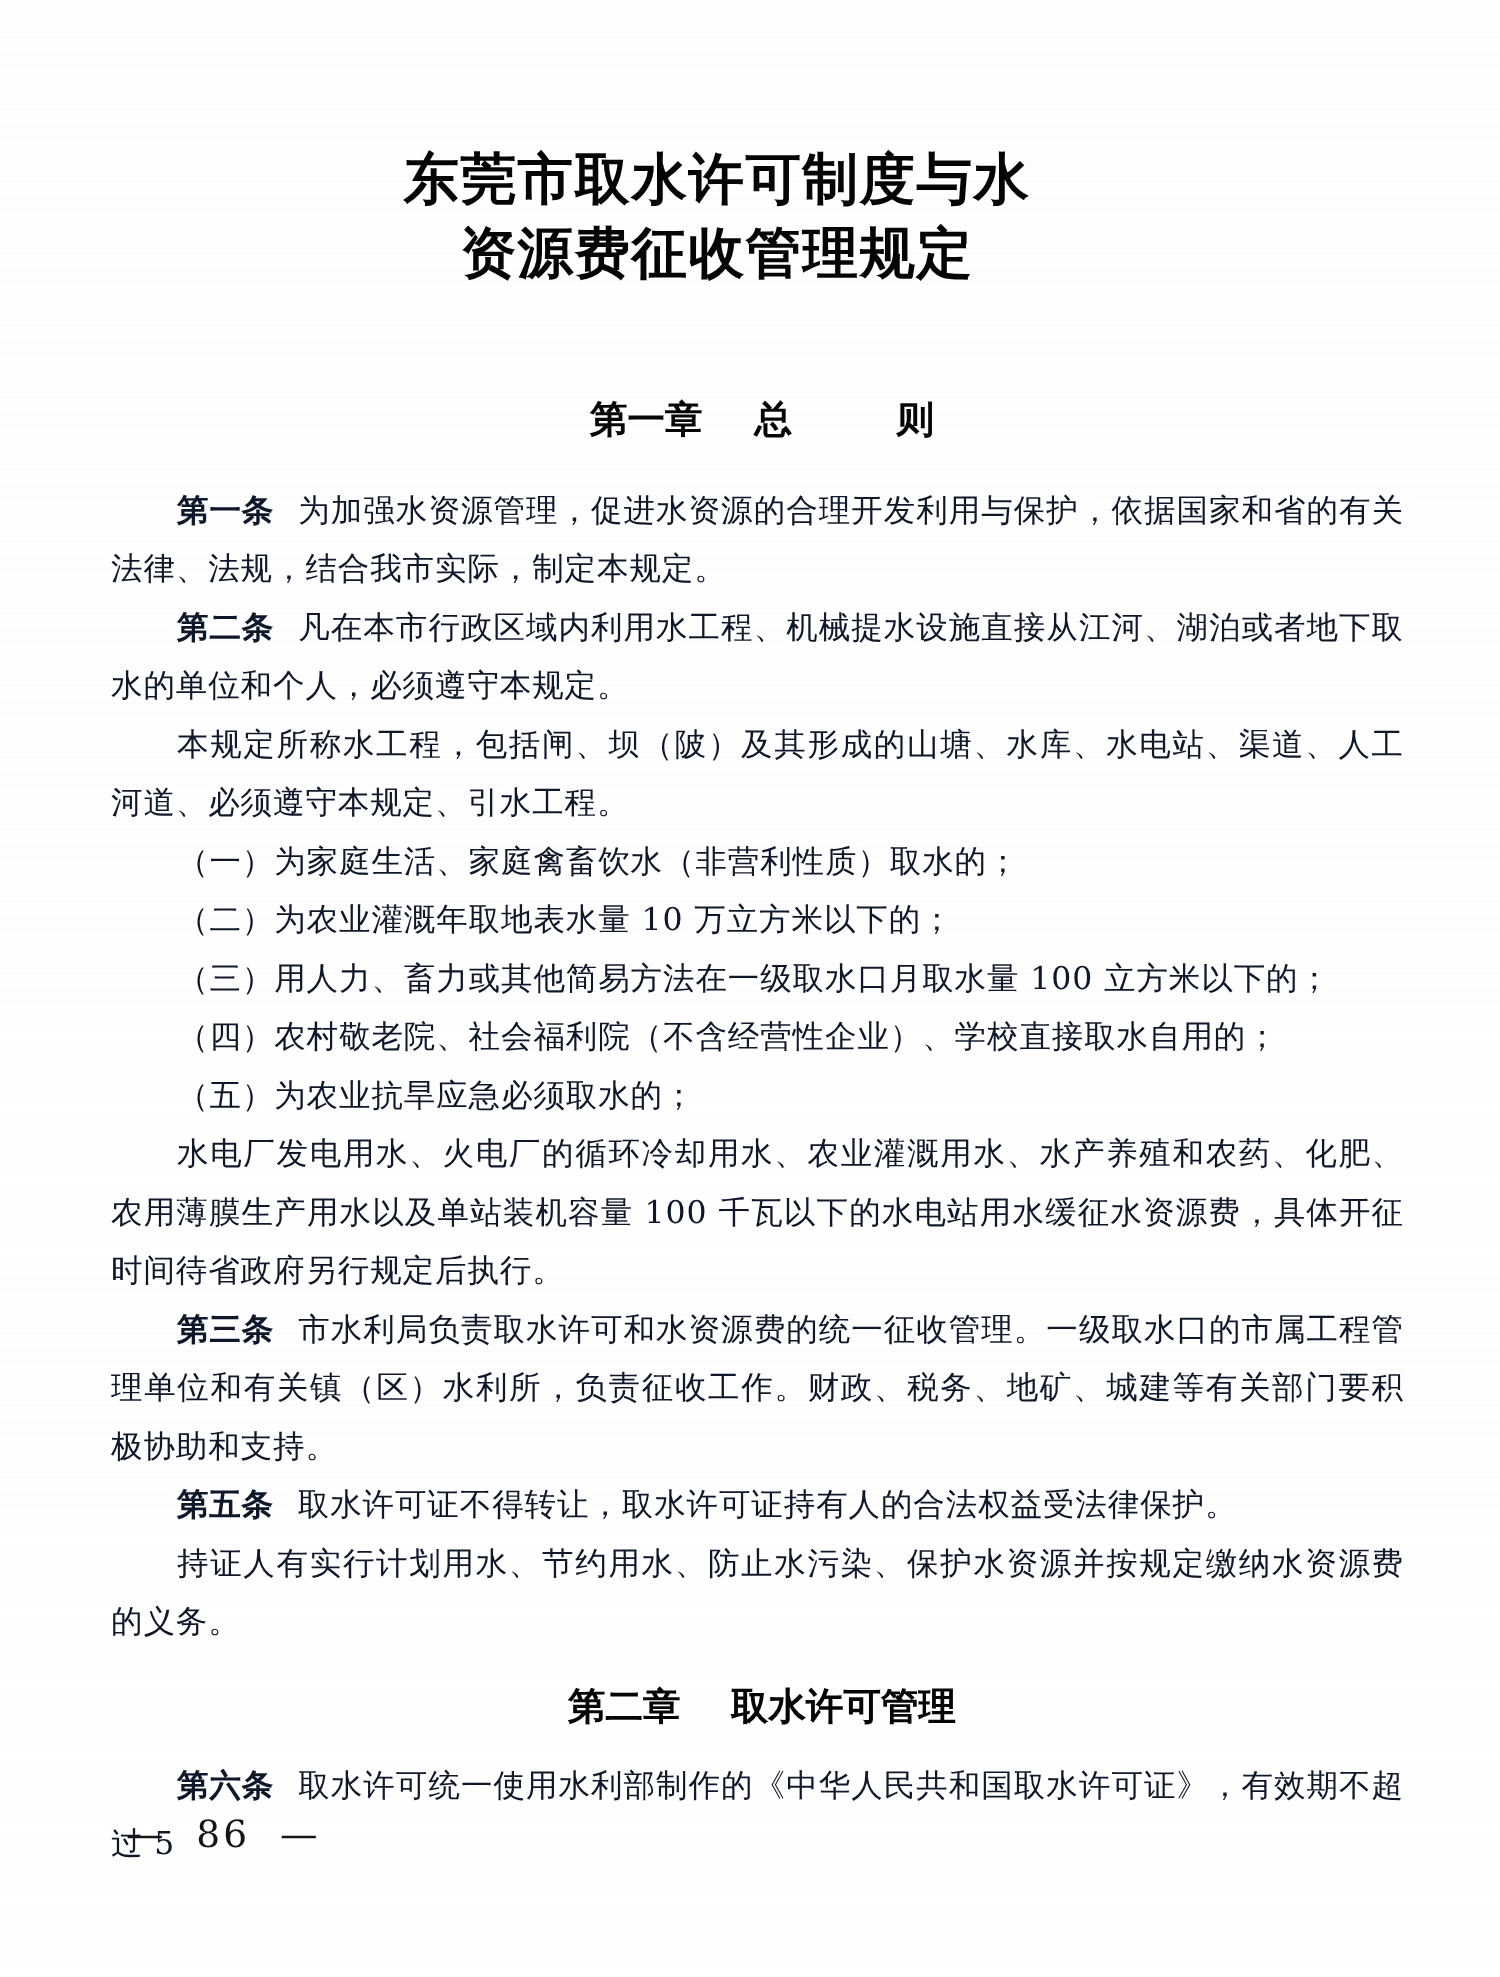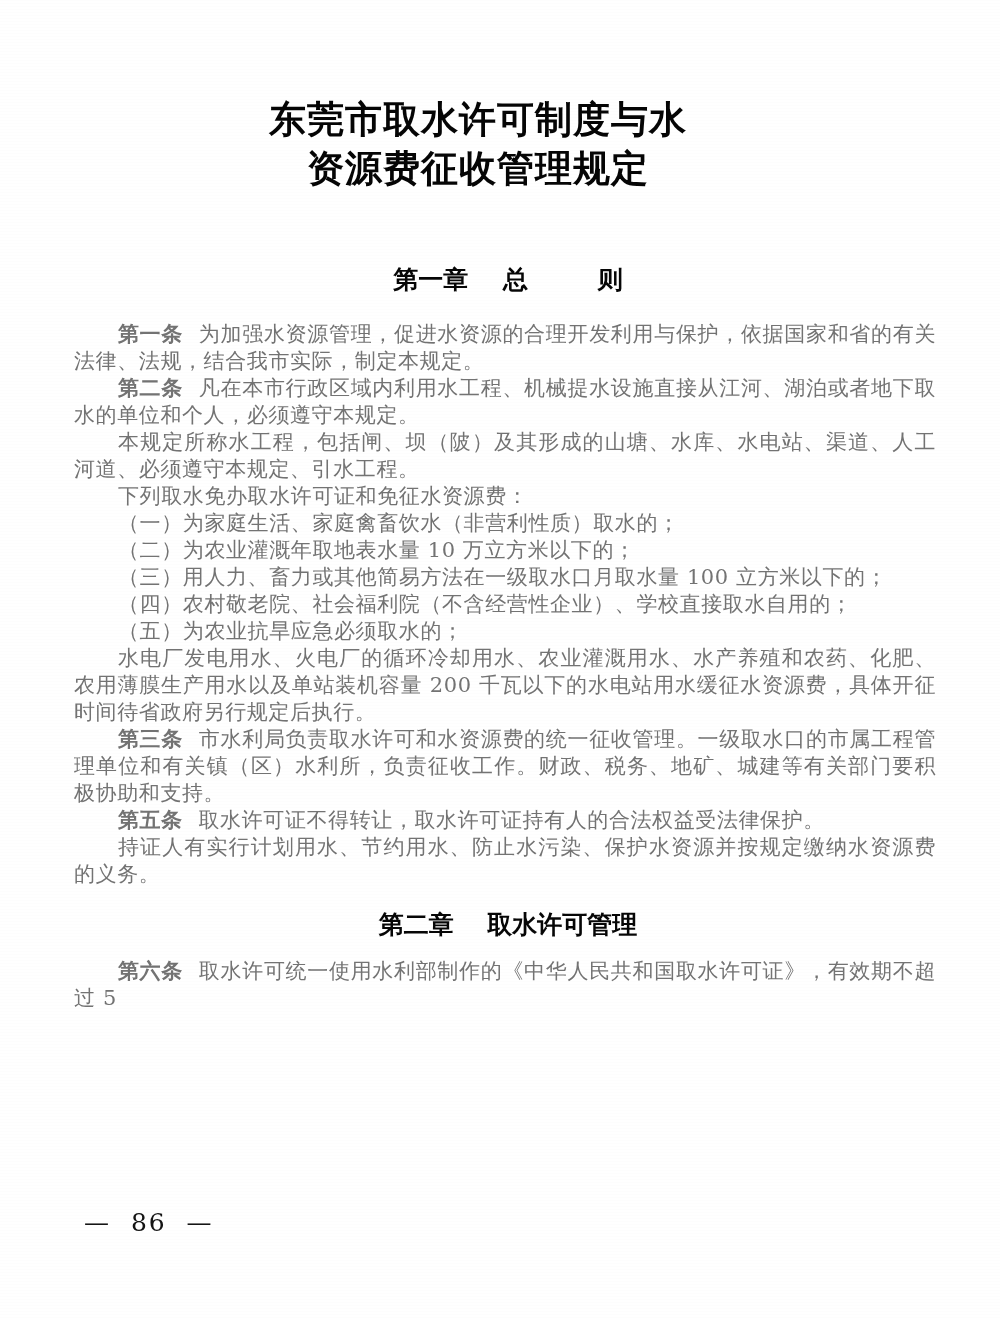--- a/index.html
+++ b/index.html
@@ -60,26 +60,26 @@
     white-space: pre;
     color: #060606;
   }
   .chapter-1 { margin: 0 0 26px 0; padding-left: 6px; }
   .chapter-2 { margin: 22px 0 18px 0; padding-left: 6px; text-align: center; }
 
   
   p.para {
     margin: 0;
     font-size: 21px;
-    line-height: 27px;
+    line-height: 39px;
     text-align: justify;
     text-justify: inter-ideograph;
     text-indent: 44px;
     letter-spacing: 0.6px;
-    color: #737373;
+    color: #0f172a;
     word-break: break-all;
   }
   p.para.noindent { text-indent: 44px; }
 
   .art-label {
     font-family: "DejaVu Sans", "Liberation Sans", sans-serif;
     font-weight: bold;
     font-size: 21px;
     letter-spacing: 0.5px;
   }
@@ -121,29 +121,28 @@
   <div class="body-block">
 
     <div class="chapter-heading chapter-1">第一章    总        则</div>
 
     <p class="para"><span class="art-label">第一条</span><span class="art-gap"></span><span>为加强水资源管理，促进水资源的合理开发利用与保护，依据国家和省的有关法律、法规，结合我市实际，制定本规定。</span></p>
 
     <p class="para"><span class="art-label">第二条</span><span class="art-gap"></span><span>凡在本市行政区域内利用水工程、机械提水设施直接从江河、湖泊或者地下取水的单位和个人，必须遵守本规定。</span></p>
 
     <p class="para noindent">本规定所称水工程，包括闸、坝（陂）及其形成的山塘、水库、水电站、渠道、人工河道、必须遵守本规定、引水工程。</p>
 
-    <p class="para noindent">下列取水免办取水许可证和免征水资源费：</p>
 
     <p class="para noindent">（一）为家庭生活、家庭禽畜饮水（非营利性质）取水的；</p>
     <p class="para noindent">（二）为农业灌溉年取地表水量 10 万立方米以下的；</p>
     <p class="para noindent">（三）用人力、畜力或其他简易方法在一级取水口月取水量 100 立方米以下的；</p>
     <p class="para noindent">（四）农村敬老院、社会福利院（不含经营性企业）、学校直接取水自用的；</p>
     <p class="para noindent">（五）为农业抗旱应急必须取水的；</p>
 
-    <p class="para noindent">水电厂发电用水、火电厂的循环冷却用水、农业灌溉用水、水产养殖和农药、化肥、农用薄膜生产用水以及单站装机容量 200 千瓦以下的水电站用水缓征水资源费，具体开征时间待省政府另行规定后执行。</p>
+    <p class="para noindent">水电厂发电用水、火电厂的循环冷却用水、农业灌溉用水、水产养殖和农药、化肥、农用薄膜生产用水以及单站装机容量 100 千瓦以下的水电站用水缓征水资源费，具体开征时间待省政府另行规定后执行。</p>
 
     <p class="para"><span class="art-label">第三条</span><span class="art-gap"></span><span>市水利局负责取水许可和水资源费的统一征收管理。一级取水口的市属工程管理单位和有关镇（区）水利所，负责征收工作。财政、税务、地矿、城建等有关部门要积极协助和支持。</span></p>
 
 
     <p class="para"><span class="art-label">第五条</span><span class="art-gap"></span><span>取水许可证不得转让，取水许可证持有人的合法权益受法律保护。</span></p>
 
     <p class="para noindent">持证人有实行计划用水、节约用水、防止水污染、保护水资源并按规定缴纳水资源费的义务。</p>
 
     <div class="chapter-heading chapter-2">第二章　 取水许可管理</div>
 

